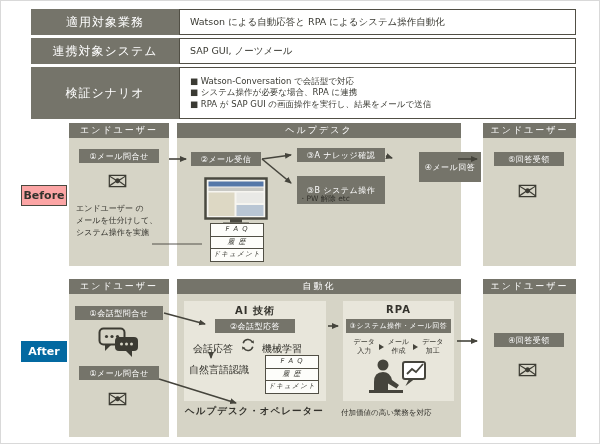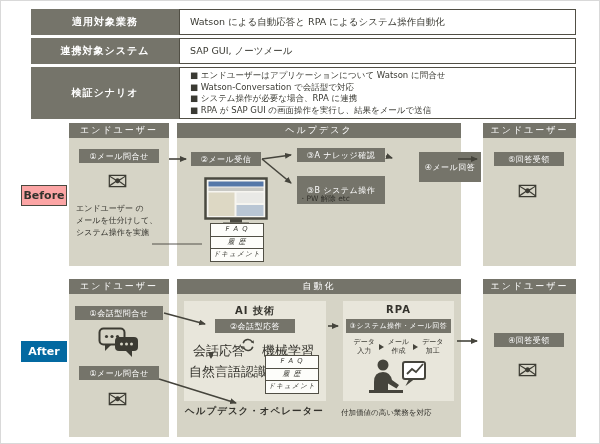--- a/index.html
+++ b/index.html
@@ -6,33 +6,33 @@
   html,body{background:#fff}
   body{font-family:"DejaVu Sans","Liberation Sans",sans-serif;color:#3a3a33}
   .canvas{position:relative;width:600px;height:444px;background:#fff;border:1px solid #d9d9d9;overflow:hidden}
   .abs{position:absolute}
   .olive{background:#75746a;color:#fff}
   .hdr{display:flex;align-items:center;justify-content:center;font-size:9px;letter-spacing:2px}
   .panel{background:#d6d4c6}
   .innerbox{background:#e8e6db}
   .pill{display:flex;align-items:center;justify-content:center;font-size:8px;white-space:nowrap;letter-spacing:.5px}
   .pill.small{font-size:7px}
-  .tlabel{display:flex;align-items:center;justify-content:center;font-size:10px;font-weight:bold;letter-spacing:1px}
+  .tlabel{display:flex;align-items:center;justify-content:center;font-size:12px;font-weight:normal;letter-spacing:1px}
   .tvalue{border:1.5px solid #514f45;background:#fff;display:flex;align-items:center;font-size:9.5px;padding:0 10px}
   .tvalue.bullets{flex-direction:column;justify-content:center;align-items:flex-start;font-size:8.5px;line-height:11.5px;padding:3px 10px}
   .note{font-size:8px;line-height:12px;color:#33322c}
   .env{font-size:25px;line-height:1;color:#3c3b33}
   .faq{background:#fdfdfa;border:1px solid #514f45;font-size:6.8px;font-style:italic;text-align:center;letter-spacing:1px}
   .faq>div{padding:1px 0;line-height:9.5px}
   .faq>div+div{border-top:1px solid #514f45}
   .sec-label{display:flex;align-items:center;justify-content:center;font-size:11px;font-weight:600}
   .sec-label.before{background:#fca5a5;border:1.5px solid #4a4940;color:#33322c}
   .sec-label.after{background:#0369a1;color:#fff}
   .boxtitle{font-size:10px;font-weight:bold;letter-spacing:1px;text-align:center;color:#33322c}
-  .lbl8{font-size:13px;color:#33322c;white-space:nowrap}
+  .lbl8{font-size:10px;color:#33322c;white-space:nowrap}
   .lbl75{font-size:7.5px;color:#33322c;white-space:nowrap}
   .operator{font-size:9.5px;font-weight:600;letter-spacing:1px;color:#33322c;white-space:nowrap}
   .flowrow{display:flex;align-items:center;justify-content:center;gap:4px}
   .flowitem{font-size:7px;line-height:8.5px;text-align:center;color:#33322c}
   .tri{width:0;height:0;border-top:3.5px solid transparent;border-bottom:3.5px solid transparent;border-left:5px solid #45443c}
   .overlay{pointer-events:none}
 </style>
 </head>
 <body>
 
@@ -40,21 +40,20 @@
 
   <div>
     <div class="abs olive tlabel" style="left:30px;top:8px;width:148px;height:26px">適用対象業務</div>
     <div class="abs tvalue" style="left:178px;top:8px;width:397px;height:26px">Watson による自動応答と RPA によるシステム操作自動化</div>
 
     <div class="abs olive tlabel" style="left:30px;top:37px;width:148px;height:26px">連携対象システム</div>
     <div class="abs tvalue" style="left:178px;top:37px;width:397px;height:26px">SAP GUI, ノーツメール</div>
 
     <div class="abs olive tlabel" style="left:30px;top:66px;width:148px;height:52px">検証シナリオ</div>
     <div class="abs tvalue bullets" style="left:178px;top:66px;width:397px;height:52px">
-      <div>■ エンドユーザーはアプリケーションについて Watson に問合せ</div>
       <div>■ Watson-Conversation で会話型で対応</div>
       <div>■ システム操作が必要な場合、RPA に連携</div>
       <div>■ RPA が SAP GUI の画面操作を実行し、結果をメールで送信</div>
     </div>
   </div>
 
   <div>
     <div class="abs sec-label before" style="left:20px;top:184px;width:46px;height:21px">Before</div>
 
     <div class="abs olive hdr" style="left:68px;top:122px;width:100px;height:15px">エンドユーザー</div>

